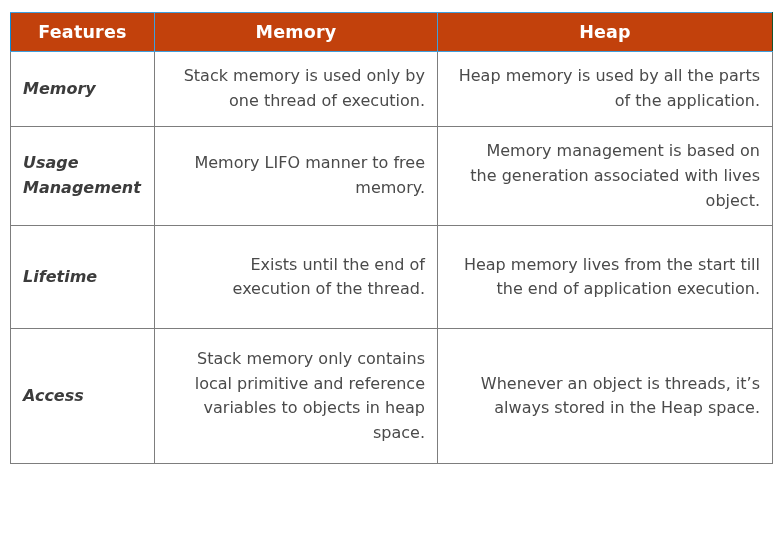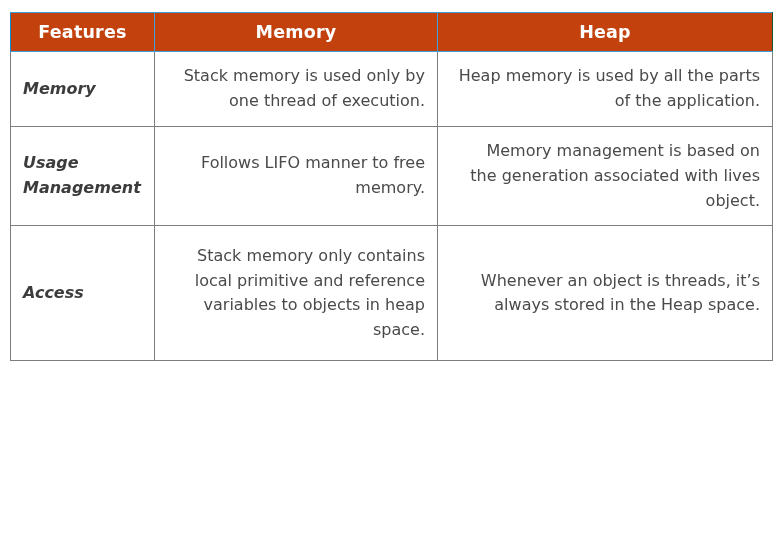--- a/index.html
+++ b/index.html
@@ -95,22 +95,27 @@
       </tr>
     </thead>
     <tbody>
       <tr class="r-memory">
         <td class="feature-cell">Memory</td>
         <td class="value-cell">Stack memory is used only by one thread of execution.</td>
         <td class="value-cell">Heap memory is used by all the parts of the application.</td>
       </tr>
       <tr class="r-memmgmt">
         <td class="feature-cell">Usage Management</td>
-        <td class="value-cell">Follows LIFO manner to free memory.</td>
+        <td class="value-cell">Memory LIFO manner to free memory.</td>
         <td class="value-cell">Memory management is based on the generation associated with lives object.</td>
+      </tr>
+      <tr class="r-lifetime">
+        <td class="feature-cell">Lifetime</td>
+        <td class="value-cell">Exists until the end of execution of the thread.</td>
+        <td class="value-cell">Heap memory lives from the start till the end of application execution.</td>
       </tr>
       <tr class="r-usage">
         <td class="feature-cell">Access</td>
         <td class="value-cell">Stack memory only contains local primitive and reference variables to objects in heap space.</td>
         <td class="value-cell">Whenever an object is threads, it’s always stored in the Heap space.</td>
       </tr>
     </tbody>
   </table>
 </div>
 

